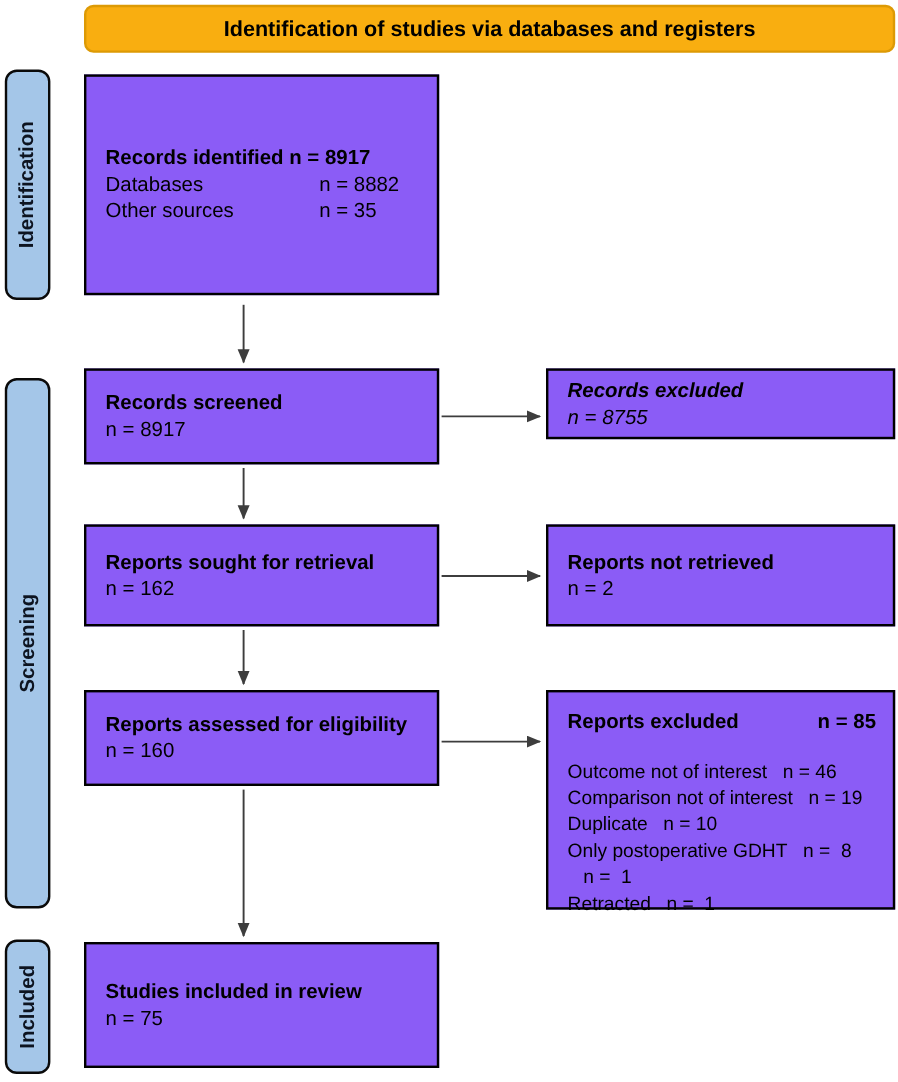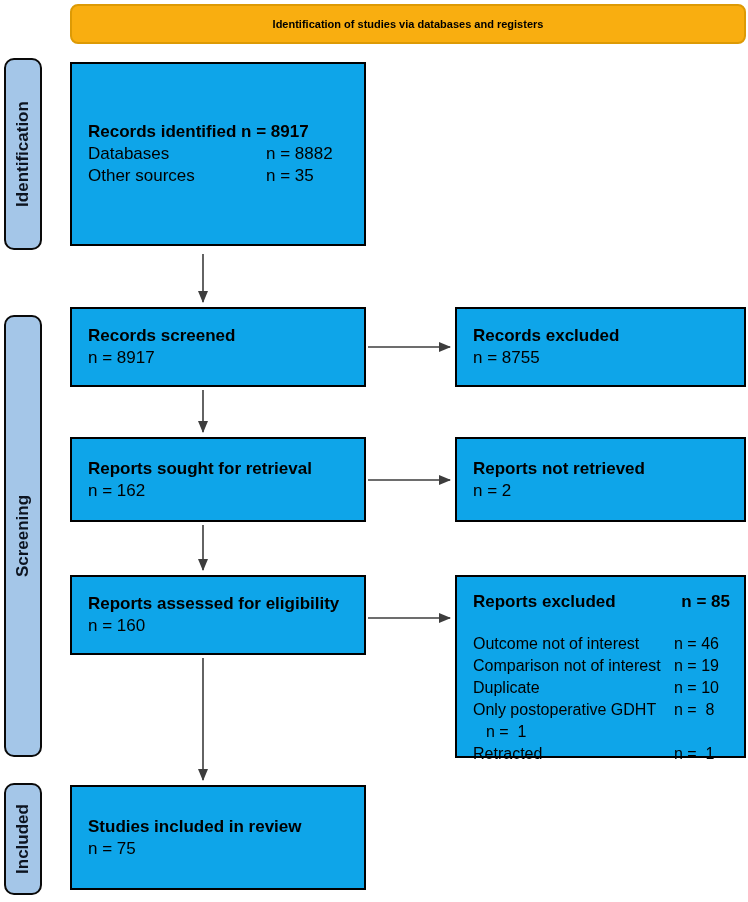--- a/index.html
+++ b/index.html
@@ -13,53 +13,53 @@
   body{font-family:"Liberation Sans", sans-serif;color:#000;}
   .stage{
     position:relative;width:748px;height:902px;background:#ffffff;overflow:hidden;
   }
   .banner{
     position:absolute;left:70px;top:4px;width:676px;height:40px;
     background:var(--banner-fill);border:2px solid var(--banner-border);
     border-radius:8px;box-sizing:border-box;
     display:flex;align-items:center;justify-content:center;
   }
-  .banner span{font-weight:bold;font-size:11px;}
+  .banner span{font-weight:bold;font-size:18px;}
   .sidebar{
     position:absolute;left:4px;width:38px;
     background:var(--sidebar-fill);border:2px solid #0a0a0a;border-radius:10px;
     box-sizing:border-box;display:flex;align-items:center;justify-content:center;
   }
   .sidebar span{
     transform:rotate(-90deg);white-space:nowrap;font-weight:bold;font-size:17px;color:#0d1420;
   }
   .sb-identification{top:58px;height:192px;}
   .sb-screening{top:315px;height:442px;}
   .sb-included{top:783px;height:112px;}
   .fbox{
-    position:absolute;background:#0ea5e9;border:2px solid var(--box-border);
+    position:absolute;background:#8b5cf6;border:2px solid var(--box-border);
     box-sizing:border-box;display:flex;flex-direction:column;justify-content:center;
     padding-left:16px;padding-right:4px;font-size:17px;line-height:22px;
   }
   .fbox .title{font-weight:bold;white-space:nowrap;}
   .fbox .nval{white-space:pre;}
   .col-left{left:70px;width:296px;}
   .col-right{left:455px;width:291px;}
   .bx-identified{top:62px;height:184px;}
   .bx-screened{top:307px;height:80px;}
-  .bx-rec-excluded{top:307px;height:80px;}
+  .bx-rec-excluded{top:307px;height:59px;font-style:italic;}
   .bx-sought{top:437px;height:85px;}
   .bx-not-retrieved{top:437px;height:85px;}
   .bx-assessed{top:575px;height:80px;}
   .bx-rep-excluded{top:575px;height:183px;justify-content:flex-start;padding-top:14px;padding-right:14px;}
   .bx-included{top:785px;height:105px;justify-content:center;}
   .pair-row{display:flex;}
   .pair-row .plabel{width:178px;flex:0 0 178px;}
   .hdr-row{display:flex;justify-content:space-between;font-weight:bold;margin-bottom:20px;}
-  .reason-row{display:flex;justify-content:space-between;font-size:16px;line-height:22px;}
+  .reason-row{display:flex;font-size:16px;line-height:22px;}
   .reason-row .nval{text-align:left;min-width:56px;margin-left:13px;}
   svg.arrows{position:absolute;left:0;top:0;pointer-events:none;}
 </style>
 </head>
 <body>
 
 <div class="stage">
 
   <div class="banner">
     <span>Identification of studies via databases and registers</span>

